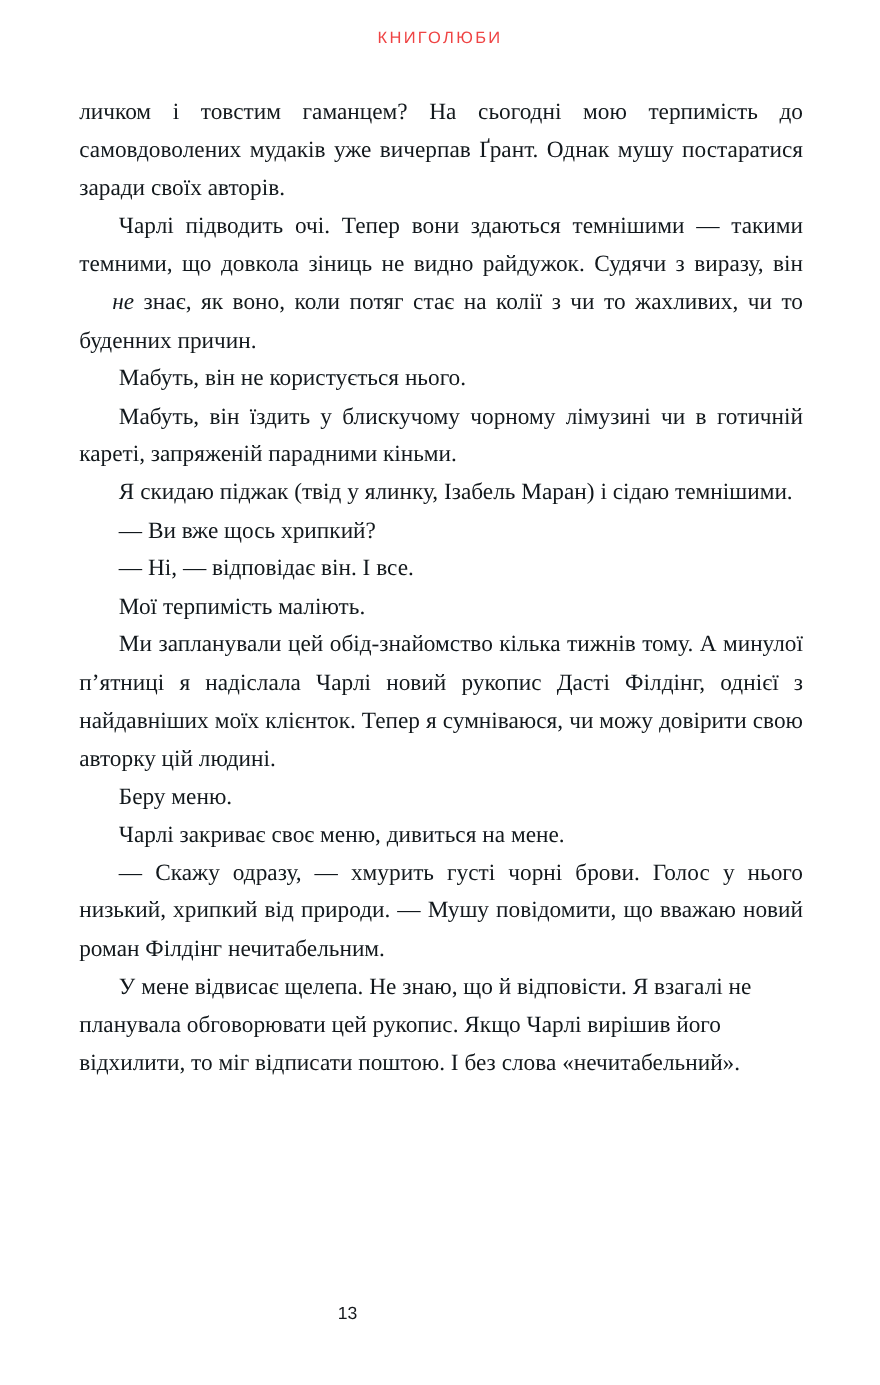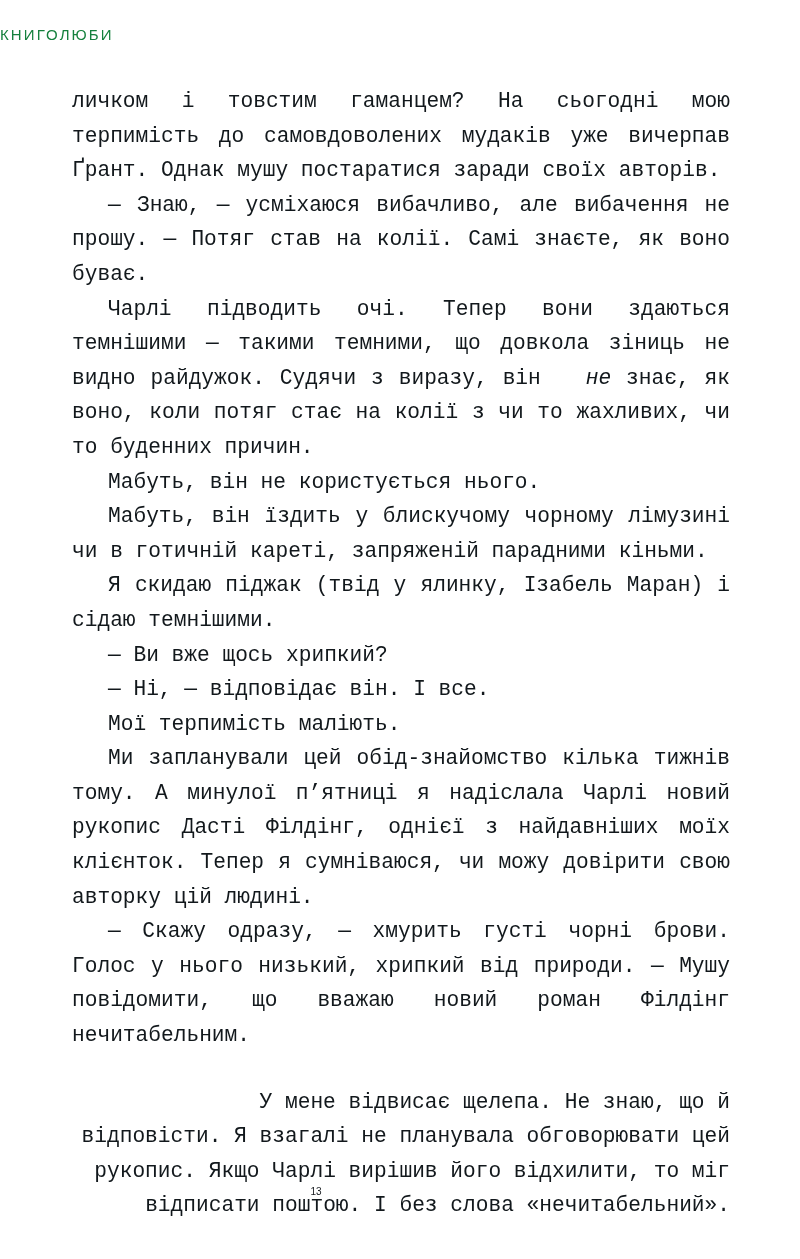--- a/index.html
+++ b/index.html
@@ -18,36 +18,37 @@
     overflow: hidden;
     box-sizing: border-box;
   }
 
   
   .running-head {
     position: absolute;
     top: 26px;
     left: 0;
     width: 800px;
+    text-align: center;
     font-family: "Liberation Sans", sans-serif;
     font-size: 15px;
     font-weight: 400;
     letter-spacing: 2.1px;
-    color: #15803d;
+    color: #ef4444;
     text-transform: uppercase;
     white-space: nowrap;
   }
 
   
   .text-block {
     position: absolute;
     top: 84px;
     left: 72px;
     width: 658px;
-    font-family: Liberation Mono, monospace;
+    font-family: Liberation Serif, serif;
     font-size: 21.2px;
     line-height: 34.6px;
     color: #12181c;
     text-align: justify;
     text-justify: inter-word;
     -webkit-hyphens: none;
     hyphens: none;
   }
 
   .text-block p {
@@ -55,72 +56,72 @@
     text-indent: 36px;
     text-align: justify;
   }
 
   
   .text-block p.no-indent {
     text-indent: 0;
   }
 
   .text-block p:last-child {
-    text-align: right;
-    margin-top: 32px;
+    text-align: left;
   }
 
   em {
     font-style: italic;
     margin-left: 30px;
   }
 
   
   .folio {
     position: absolute;
     top: 1186px;
     left: 0;
     width: 632px;
     text-align: center;
     font-family: "Liberation Sans", sans-serif;
-    font-size: 10px;
+    font-size: 16px;
     color: #15191d;
   }
 </style>
 </head>
 <body>
 
 <div class="page">
 
   <div class="running-head">КНИГОЛЮБИ</div>
 
   <div class="text-block">
 
     <p class="no-indent">личком і товстим гаманцем? На сьогодні мою терпимість до самовдоволених мудаків уже вичерпав Ґрант. Однак мушу постаратися заради своїх авторів.</p>
 
-    <p>— Знаю, — усміхаюся вибачливо, але вибачення не прошу. — Потяг став на колії. Самі знаєте, як воно буває.</p>
 
     <p><span>Чарлі підводить очі. Тепер вони здаються темнішими — такими темними, що довкола зіниць не видно райдужок. Судячи з виразу, він </span><em>не</em><span> знає, як воно, коли потяг стає на колії з чи то жахливих, чи то буденних причин.</span></p>
 
     <p>Мабуть, він не користується нього.</p>
 
     <p>Мабуть, він їздить у блискучому чорному лімузині чи в готичній кареті, запряженій парадними кіньми.</p>
 
     <p>Я скидаю піджак (твід у ялинку, Ізабель Маран) і сідаю темнішими.</p>
 
     <p>— Ви вже щось хрипкий?</p>
 
     <p>— Ні, — відповідає він. І все.</p>
 
     <p>Мої терпимість маліють.</p>
 
     <p>Ми запланували цей обід-знайомство кілька тижнів тому. А минулої п’ятниці я надіслала Чарлі новий рукопис Дасті Філдінг, однієї з найдавніших моїх клієнток. Тепер я сумніваюся, чи можу довірити свою авторку цій людині.</p>
 
+    <p>Беру меню.</p>
 
 
+    <p>Чарлі закриває своє меню, дивиться на мене.</p>
 
     <p>— Скажу одразу, — хмурить густі чорні брови. Голос у нього низький, хрипкий від природи. — Мушу повідомити, що вважаю новий роман Філдінг нечитабельним.</p>
 
     <p>У мене відвисає щелепа. Не знаю, що й відповісти. Я взагалі не планувала обговорювати цей рукопис. Якщо Чарлі вирішив його відхилити, то міг відписати поштою. І без слова «нечитабельний».</p>
 
   </div>
 
   <div class="folio">13</div>
 
 </div>

